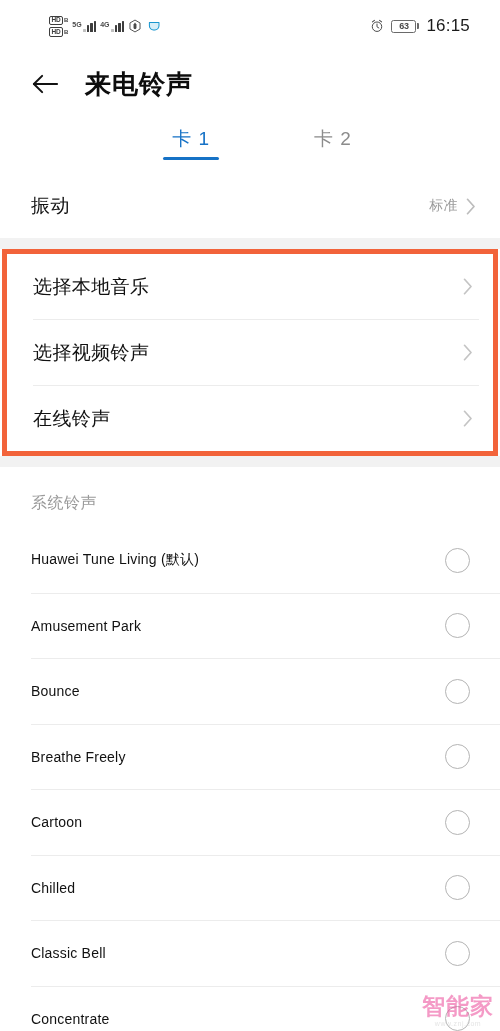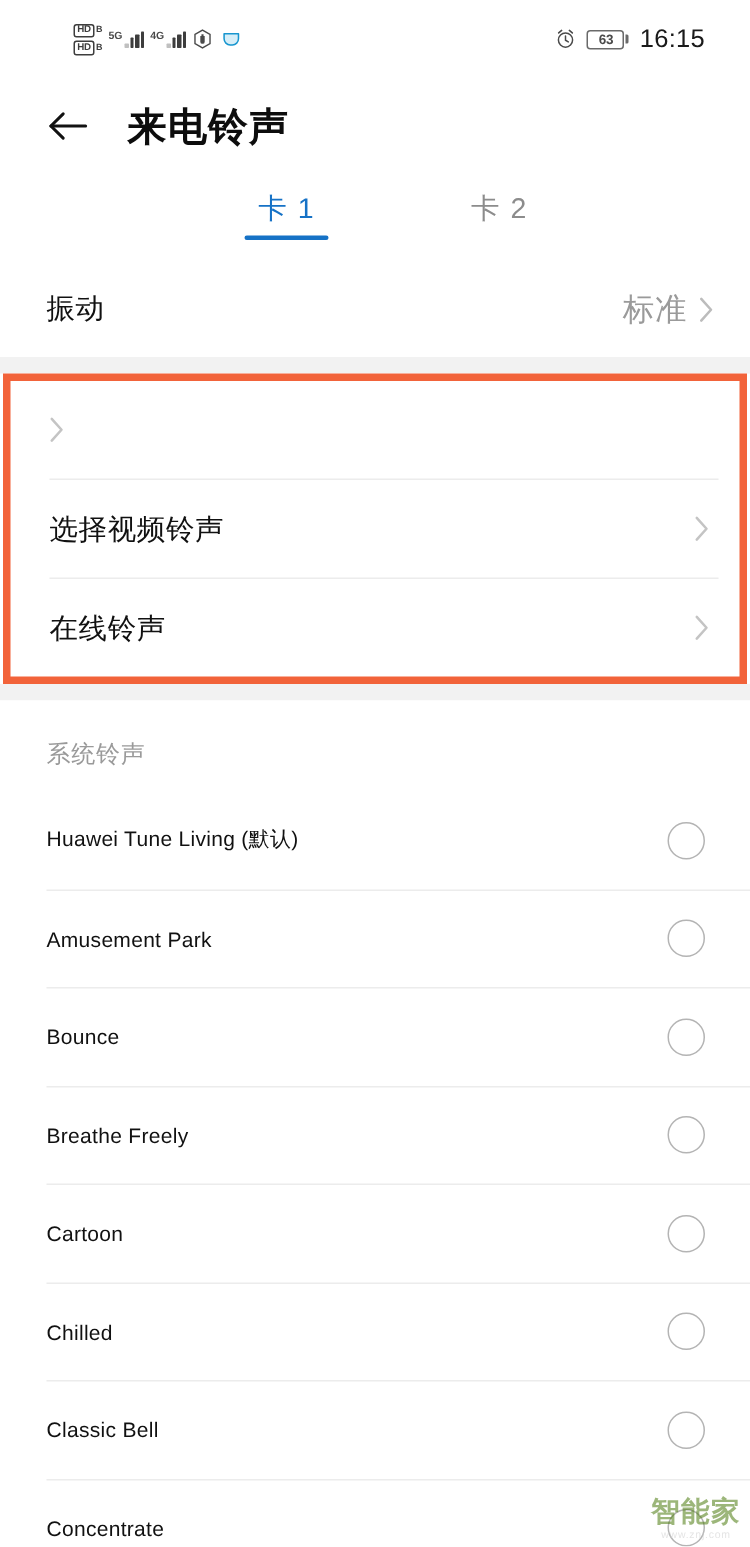--- a/index.html
+++ b/index.html
@@ -131,21 +131,21 @@
     justify-content: space-between;
     height: 64px;
     padding: 0 24px 0 31px;
   }
   .row-label {
     font-size: 19px;
     color: #111111;
     letter-spacing: 0.4px;
   }
   .row-right { display: flex; align-items: center; gap: 8px; }
-  .row-value { font-size: 21px; color: #9a9a9a; letter-spacing: 0.4px; }
+  .row-value { font-size: 14px; color: #9a9a9a; letter-spacing: 0.4px; }
   .chev { width: 10px; height: 17px; flex: none; }
   .divider {
     height: 1px;
     background: #ececec;
     margin-left: 31px;
     margin-right: 0px;
   }
 
   
   .highlight-wrap {
@@ -187,22 +187,22 @@
   
   .watermark {
     position: absolute;
     right: 6px;
     bottom: 4px;
     text-align: center;
     pointer-events: none;
     opacity: 0.55;
   }
   .wm-main {
-    font-size: 19px;
-    color: #4d7c0f;
+    font-size: 23px;
+    color: #ec4899;
     font-weight: bold;
     letter-spacing: 1px;
     line-height: 1;
   }
   .wm-sub {
     font-size: 7px;
     color: #cfcfcf;
     letter-spacing: 0.5px;
     margin-top: 2px;
   }
@@ -297,20 +297,21 @@
         </svg>
       </span>
     </div>
   </div>
 
   <div class="gap"></div>
 
   <div class="highlight-wrap">
 
     <div class="row">
+      <span class="row-label">选择本地音乐</span>
       <svg class="chev" viewBox="0 0 10 17">
         <path d="M1.5 1.3 8 8.5 1.5 15.7" fill="none" stroke="#c4c4c4" stroke-width="1.7" stroke-linecap="round" stroke-linejoin="round"></path>
       </svg>
     </div>
     <div class="divider"></div>
 
     <div class="row">
       <span class="row-label">选择视频铃声</span>
       <svg class="chev" viewBox="0 0 10 17">
         <path d="M1.5 1.3 8 8.5 1.5 15.7" fill="none" stroke="#c4c4c4" stroke-width="1.7" stroke-linecap="round" stroke-linejoin="round"></path>

